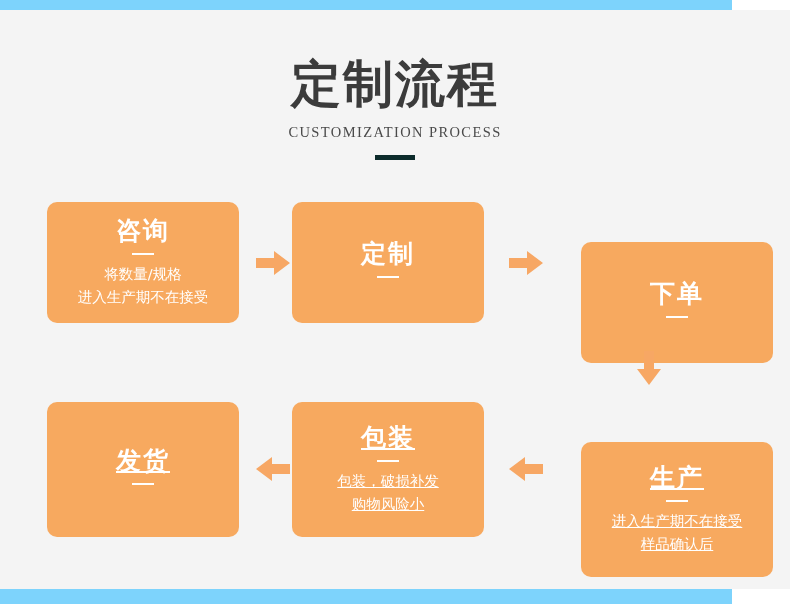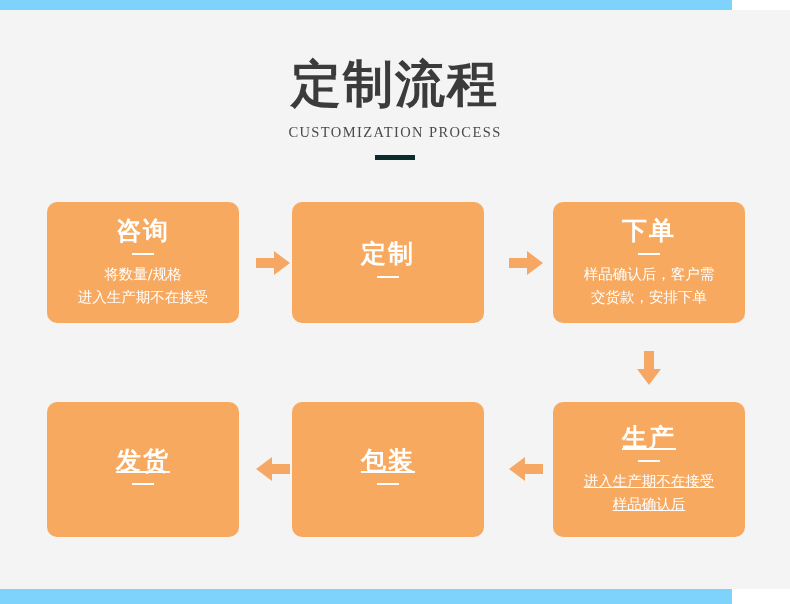--- a/index.html
+++ b/index.html
@@ -99,21 +99,21 @@
     line-height: 23px;
     color: #ffffff;
     font-family: "DejaVu Sans", "Liberation Sans", sans-serif;
     white-space: pre-line;
   }
 
   
   .card.r1 { top: 202px; height: 121px; }
   .card.c1 { left: 47px;  width: 192px; }
   .card.c2 { left: 292px; width: 192px; }
-  .card.c3 { left: 553px; width: 192px; }
+  .card.c3 { left: 581px; width: 192px; margin-top: 40px; }
   
   .card.r2 { top: 402px; height: 135px; text-decoration: underline; }
 
   
   .arrow {
     position: absolute;
   }
   .arrow svg { display: block; }
 
   .arrow-r1 { left: 256px; top: 250px; width: 34px; height: 26px; }
@@ -157,22 +157,20 @@
 
     <div class="arrow arrow-r2">
       <svg width="34" height="26" viewBox="0 0 34 26" xmlns="http://www.w3.org/2000/svg">
         <path d="M0 8 L18 8 L18 1 L34 13 L18 25 L18 18 L0 18 Z" fill="#f7a764"></path>
       </svg>
     </div>
 
     <div class="card r1 c3">
       <div class="card-title">下单</div>
       <div class="card-sep"></div>
-      <div class="card-desc">样品确认后，客户需
-交货款，安排下单</div>
     </div>
 
     <div class="arrow arrow-down">
       <svg width="26" height="34" viewBox="0 0 26 34" xmlns="http://www.w3.org/2000/svg">
         <path d="M8 0 L18 0 L18 18 L25 18 L13 34 L1 18 L8 18 Z" fill="#f7a764"></path>
       </svg>
     </div>
 
     <div class="card r2 c3">
       <div class="card-title">生产</div>
@@ -183,20 +181,22 @@
 
     <div class="arrow arrow-l1">
       <svg width="34" height="26" viewBox="0 0 34 26" xmlns="http://www.w3.org/2000/svg">
         <path d="M34 8 L16 8 L16 1 L0 13 L16 25 L16 18 L34 18 Z" fill="#f7a764"></path>
       </svg>
     </div>
 
     <div class="card r2 c2">
       <div class="card-title">包装</div>
       <div class="card-sep"></div>
+      <div class="card-desc">包装，破损补发
+购物风险小</div>
     </div>
 
     <div class="arrow arrow-l2">
       <svg width="34" height="26" viewBox="0 0 34 26" xmlns="http://www.w3.org/2000/svg">
         <path d="M34 8 L16 8 L16 1 L0 13 L16 25 L16 18 L34 18 Z" fill="#f7a764"></path>
       </svg>
     </div>
 
     <div class="card r2 c1">
       <div class="card-title">发货</div>

